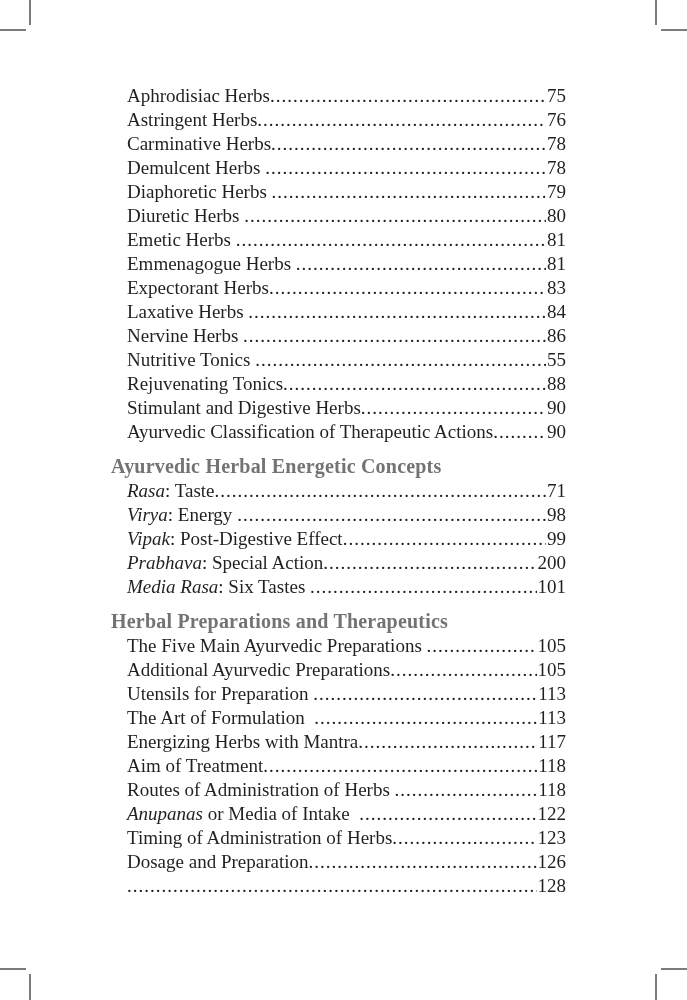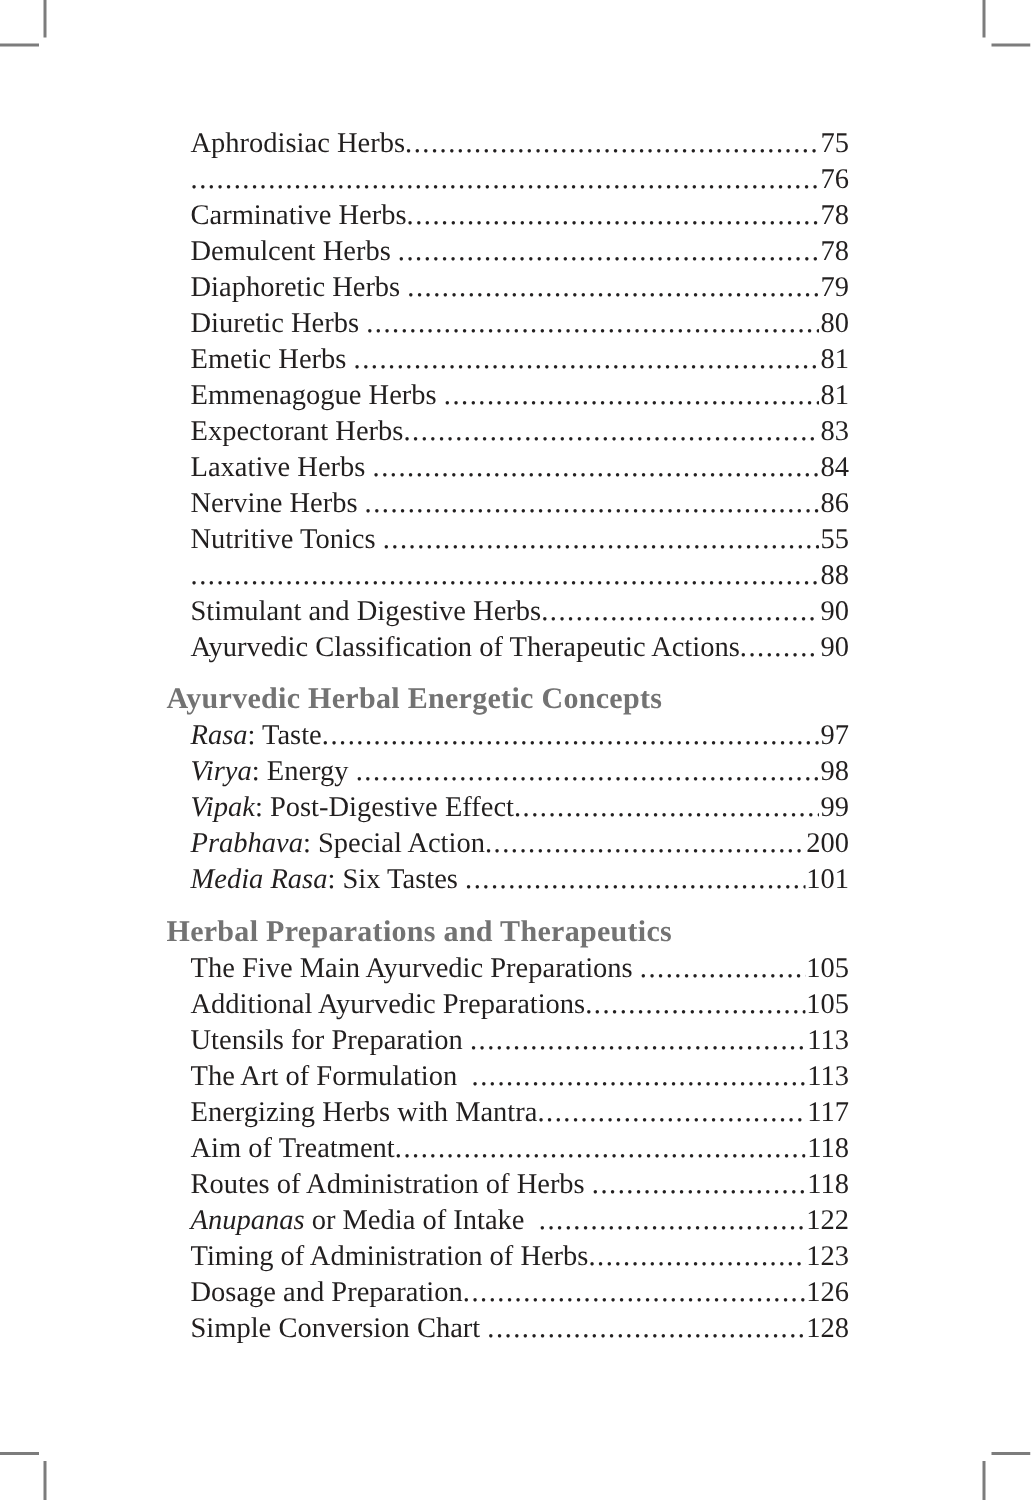--- a/index.html
+++ b/index.html
@@ -71,20 +71,21 @@
   <div class="crop br-h"></div>
   <div class="crop br-v"></div>
 
   <div class="toc" id="toc">
       <div class="row">
         <span class="label"><span>Aphrodisiac Herbs</span></span>
         <span class="dots">............................................................................................................................................</span>
         <span class="pg">75</span>
       </div>
       <div class="row">
+        <span class="label"><span>Astringent Herbs</span></span>
         <span class="dots">............................................................................................................................................</span>
         <span class="pg">76</span>
       </div>
       <div class="row">
         <span class="label"><span>Carminative Herbs</span></span>
         <span class="dots">............................................................................................................................................</span>
         <span class="pg">78</span>
       </div>
       <div class="row">
         <span class="label"><span>Demulcent Herbs </span></span>
@@ -125,38 +126,39 @@
         <span class="label"><span>Nervine Herbs </span></span>
         <span class="dots">............................................................................................................................................</span>
         <span class="pg">86</span>
       </div>
       <div class="row">
         <span class="label"><span>Nutritive Tonics </span></span>
         <span class="dots">............................................................................................................................................</span>
         <span class="pg">55</span>
       </div>
       <div class="row">
+        <span class="label"><span>Rejuvenating Tonics</span></span>
         <span class="dots">............................................................................................................................................</span>
         <span class="pg">88</span>
       </div>
       <div class="row">
         <span class="label"><span>Stimulant and Digestive Herbs</span></span>
         <span class="dots">............................................................................................................................................</span>
         <span class="pg">90</span>
       </div>
       <div class="row">
         <span class="label"><span>Ayurvedic Classification of Therapeutic Actions</span></span>
         <span class="dots">............................................................................................................................................</span>
         <span class="pg">90</span>
       </div>
       <div class="heading">Ayurvedic Herbal Energetic Concepts</div>
       <div class="row">
         <span class="label"><i>Rasa</i><span>: Taste</span></span>
         <span class="dots">............................................................................................................................................</span>
-        <span class="pg">97</span>
+        <span class="pg">71</span>
       </div>
       <div class="row">
         <span class="label"><i>Virya</i><span>: Energy </span></span>
         <span class="dots">............................................................................................................................................</span>
         <span class="pg">98</span>
       </div>
       <div class="row">
         <span class="label"><i>Vipak</i><span>: Post-Digestive Effect</span></span>
         <span class="dots">............................................................................................................................................</span>
         <span class="pg">99</span>
@@ -216,18 +218,17 @@
         <span class="label"><span>Timing of Administration of Herbs</span></span>
         <span class="dots">............................................................................................................................................</span>
         <span class="pg">123</span>
       </div>
       <div class="row">
         <span class="label"><span>Dosage and Preparation</span></span>
         <span class="dots">............................................................................................................................................</span>
         <span class="pg">126</span>
       </div>
       <div class="row">
-        <span class="label"><span>Simple Conversion Chart </span></span>
         <span class="dots">............................................................................................................................................</span>
         <span class="pg">128</span>
       </div>
     </div>
 </div>
 
 </body></html>

